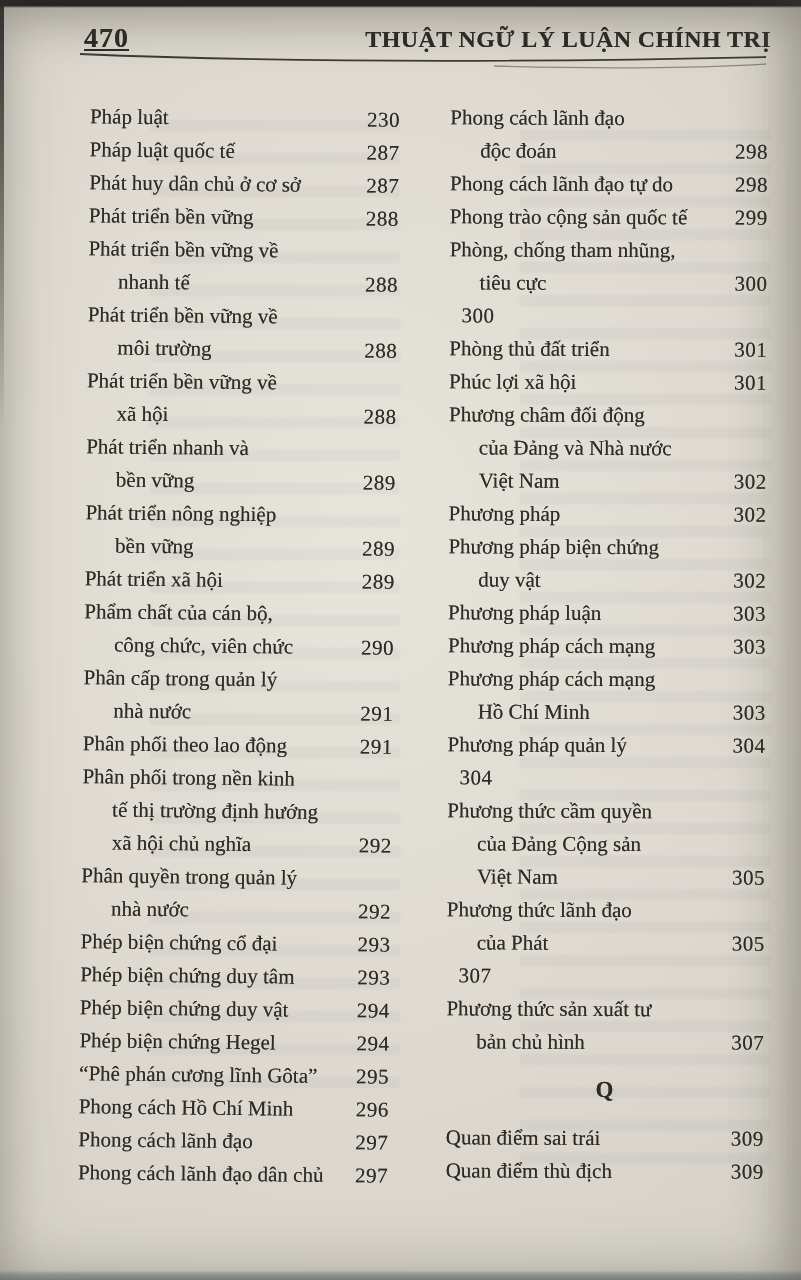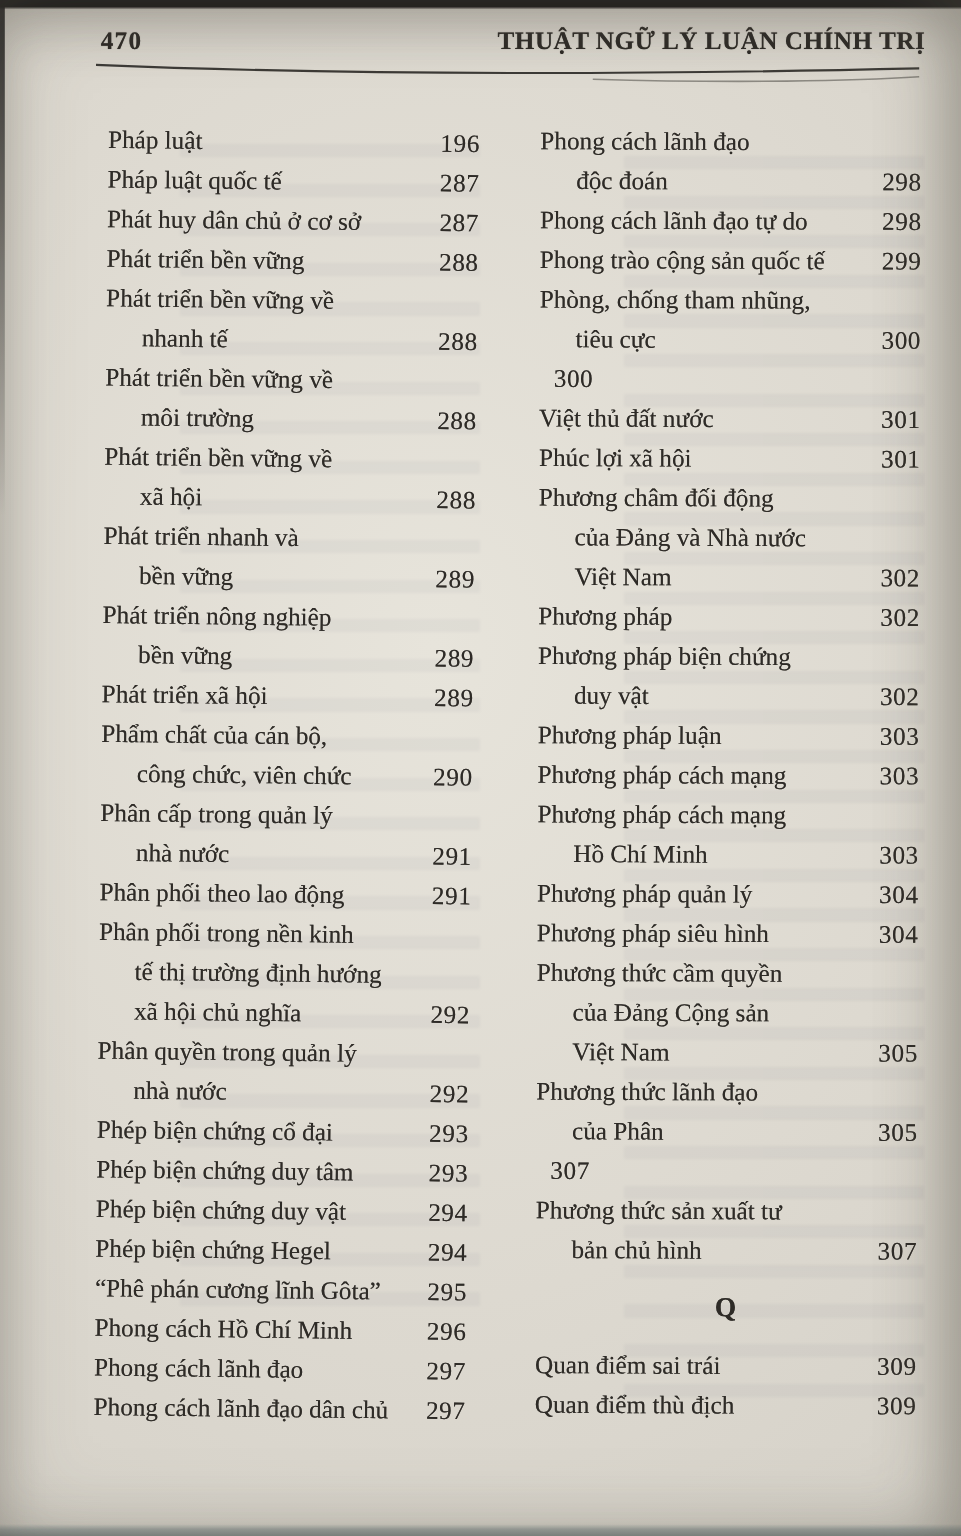--- a/index.html
+++ b/index.html
@@ -40,25 +40,26 @@
   }
   .bleed.bl-left  { left: 150px; top: 120px; width: 250px; height: 980px; }
   .bleed.bl-right { left: 520px; top: 130px; width: 250px; height: 1040px; }
 
   
   .hdr {
     position: absolute; left: 84px; right: 30px; top: 22px;
     display: flex; justify-content: space-between; align-items: baseline;
   }
   .hdr .folio {
-    font-size: 21px; font-weight: 600; letter-spacing: 1px;
+    font-size: 28px; font-weight: 600; letter-spacing: 1px;
     text-shadow: 0 0 0.6px rgba(46,43,39,0.7);
+    text-decoration: underline;
   }
   .hdr .rtitle {
-    font-size: 21px; font-weight: 700; letter-spacing: 0.4px;
+    font-size: 24px; font-weight: 700; letter-spacing: 0.4px;
     text-shadow: 0 0 0.6px rgba(46,43,39,0.7);
   }
   .hdr-rule { position: absolute; left: 74px; top: 42px; }
 
   
   .col {
     position: absolute; top: 102px;
     font-size: 21px; line-height: 33px;
     text-shadow: 0 0 0.5px rgba(46,43,39,0.65);
   }
@@ -92,21 +93,21 @@
     <path d="M 420,24 C 540,27.5 640,25.5 692,22" fill="none" stroke="#4a4843" stroke-width="1.3" opacity="0.55"></path>
   </svg>
 
   <div class="bleed bl-left"></div>
   <div class="bleed bl-right"></div>
 
   <div class="col left">
       <div class="entry">
         <div class="line">
           <span class="term">Pháp luật</span>
-          <span class="pnum">196</span>
+          <span class="pnum">230</span>
         </div>
       </div>
       <div class="entry">
         <div class="line">
           <span class="term">Pháp luật quốc tế</span>
           <span class="pnum">287</span>
         </div>
       </div>
       <div class="entry">
         <div class="line">
@@ -296,21 +297,21 @@
           <span class="pnum">300</span>
         </div>
       </div>
       <div class="entry">
         <div class="line">
           <span class="pnum">300</span>
         </div>
       </div>
       <div class="entry">
         <div class="line">
-          <span class="term">Việt thủ đất nước</span>
+          <span class="term">Phòng thủ đất triển</span>
           <span class="pnum">301</span>
         </div>
       </div>
       <div class="entry">
         <div class="line">
           <span class="term">Phúc lợi xã hội</span>
           <span class="pnum">301</span>
         </div>
       </div>
       <div class="entry">
@@ -362,42 +363,41 @@
         </div>
       </div>
       <div class="entry">
         <div class="line">
           <span class="term">Phương pháp quản lý</span>
           <span class="pnum">304</span>
         </div>
       </div>
       <div class="entry">
         <div class="line">
-          <span class="term">Phương pháp siêu hình</span>
           <span class="pnum">304</span>
         </div>
       </div>
       <div class="entry">
         <div class="line">
           <span class="term">Phương thức cầm quyền</span>
         </div>
         <div class="line cont">
           <span class="term">của Đảng Cộng sản</span>
         </div>
         <div class="line cont">
           <span class="term">Việt Nam</span>
           <span class="pnum">305</span>
         </div>
       </div>
       <div class="entry">
         <div class="line">
           <span class="term">Phương thức lãnh đạo</span>
         </div>
         <div class="line cont">
-          <span class="term">của Phân</span>
+          <span class="term">của Phát</span>
           <span class="pnum">305</span>
         </div>
       </div>
       <div class="entry">
         <div class="line">
           <span class="pnum">307</span>
         </div>
       </div>
       <div class="entry">
         <div class="line">

